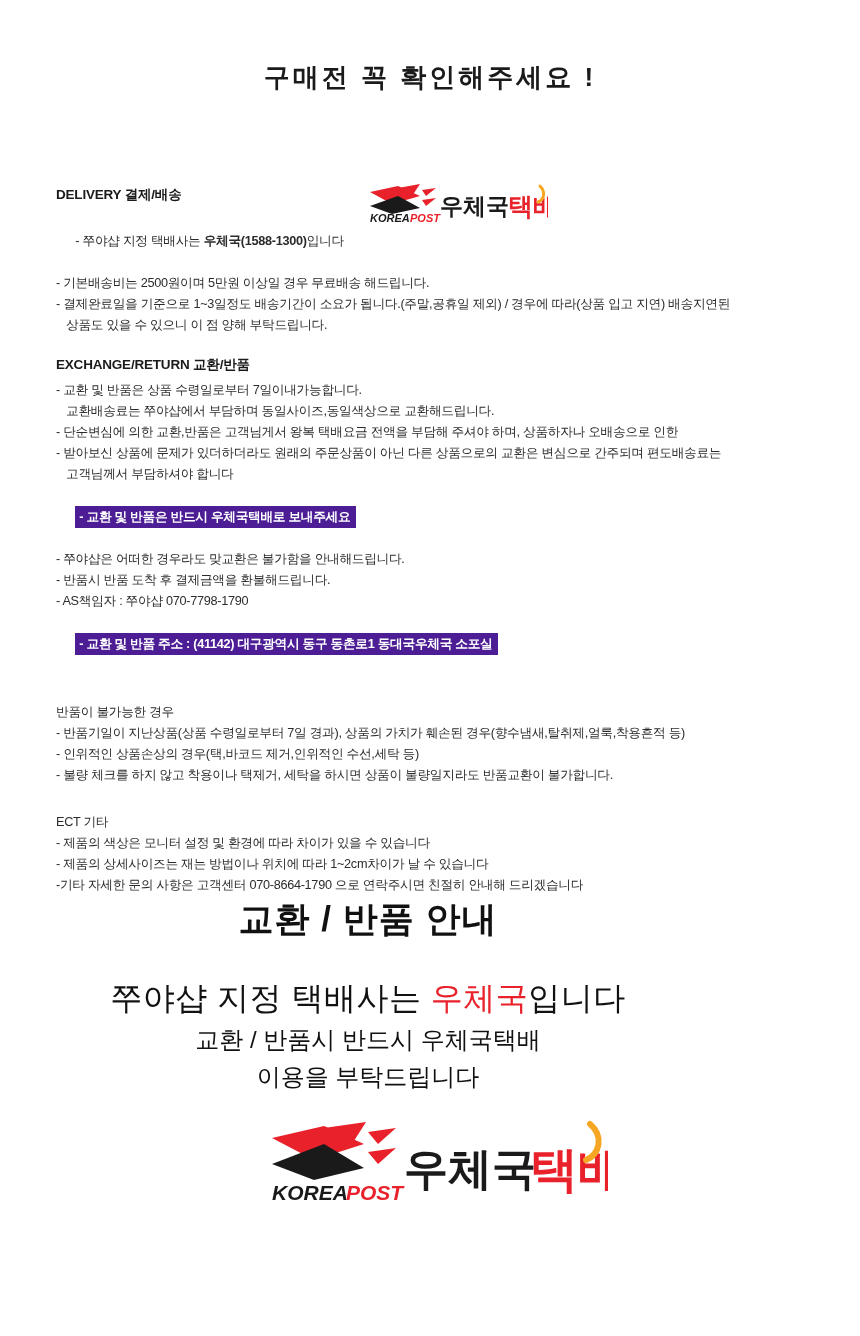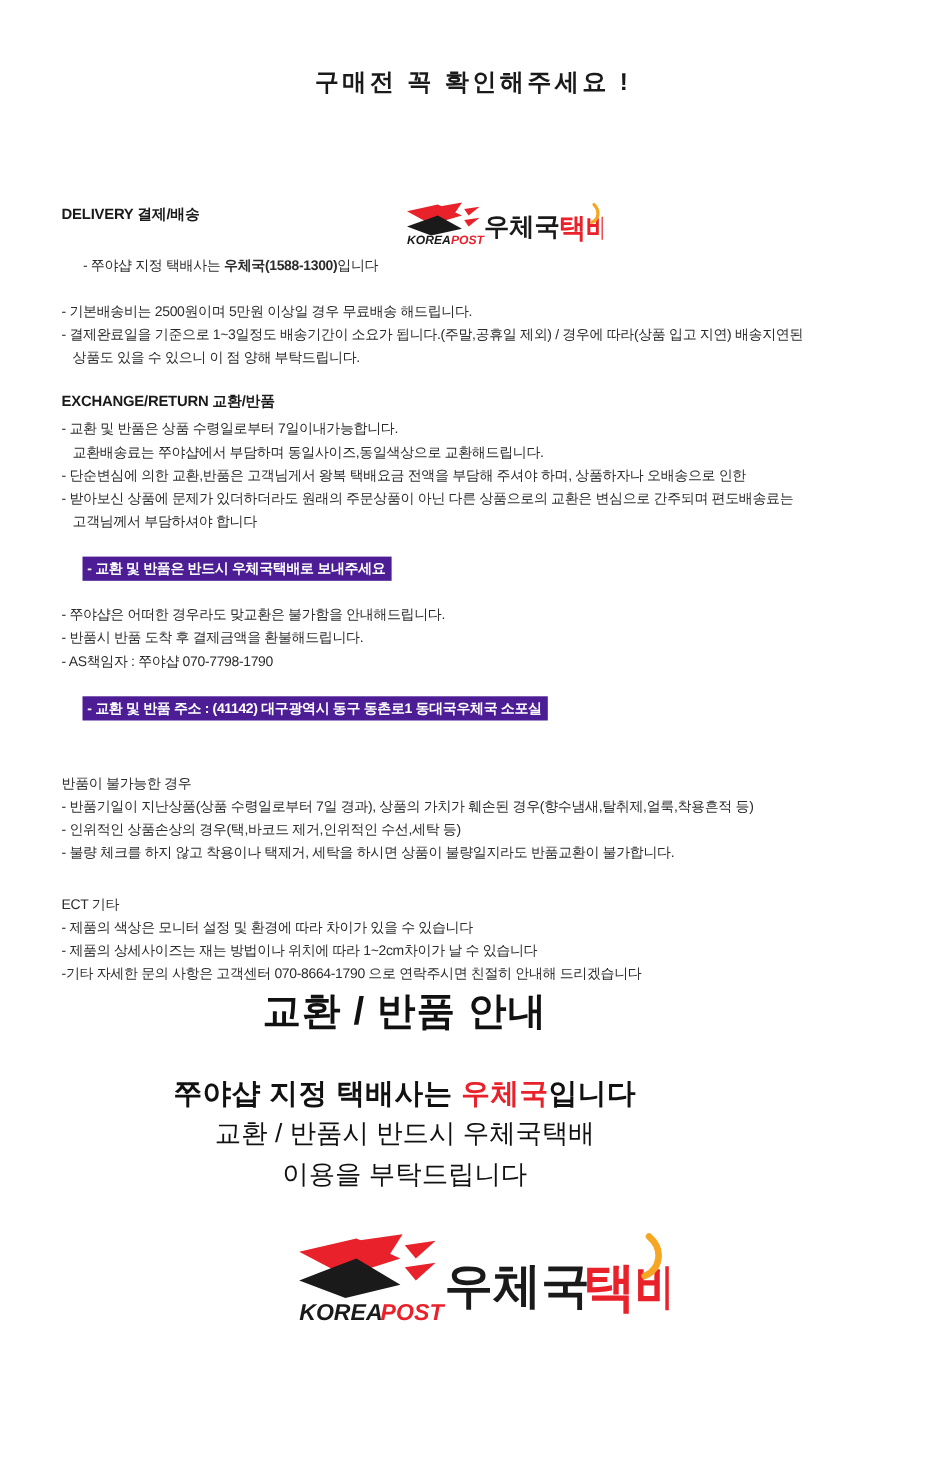--- a/index.html
+++ b/index.html
@@ -21,21 +21,21 @@
     height: 1336px;
   }
 
   
   .top-title {
     position: absolute;
     top: 60px;
     left: 0;
     width: 860px;
     text-align: center;
-    font-size: 22px;
+    font-size: 26px;
     font-weight: bold;
     letter-spacing: 3px;
     color: #1a1a1a;
   }
 
   
   .info-block {
     position: absolute;
     left: 56px;
     top: 186px;
@@ -99,22 +99,22 @@
     text-align: center;
   }
   .notice-h1 {
     font-size: 35px;
     font-weight: bold;
     letter-spacing: 1px;
     color: #111111;
   }
   .notice-h2 {
     margin-top: 34px;
-    font-size: 26px;
-    font-weight: bold;
+    font-size: 32px;
+    font-weight: normal;
     color: #111111;
     letter-spacing: 0.5px;
   }
   .notice-h2 .red {
     color: #e8212a;
   }
   .notice-h3 {
     font-size: 24px;
     color: #111111;
     line-height: 37px;

